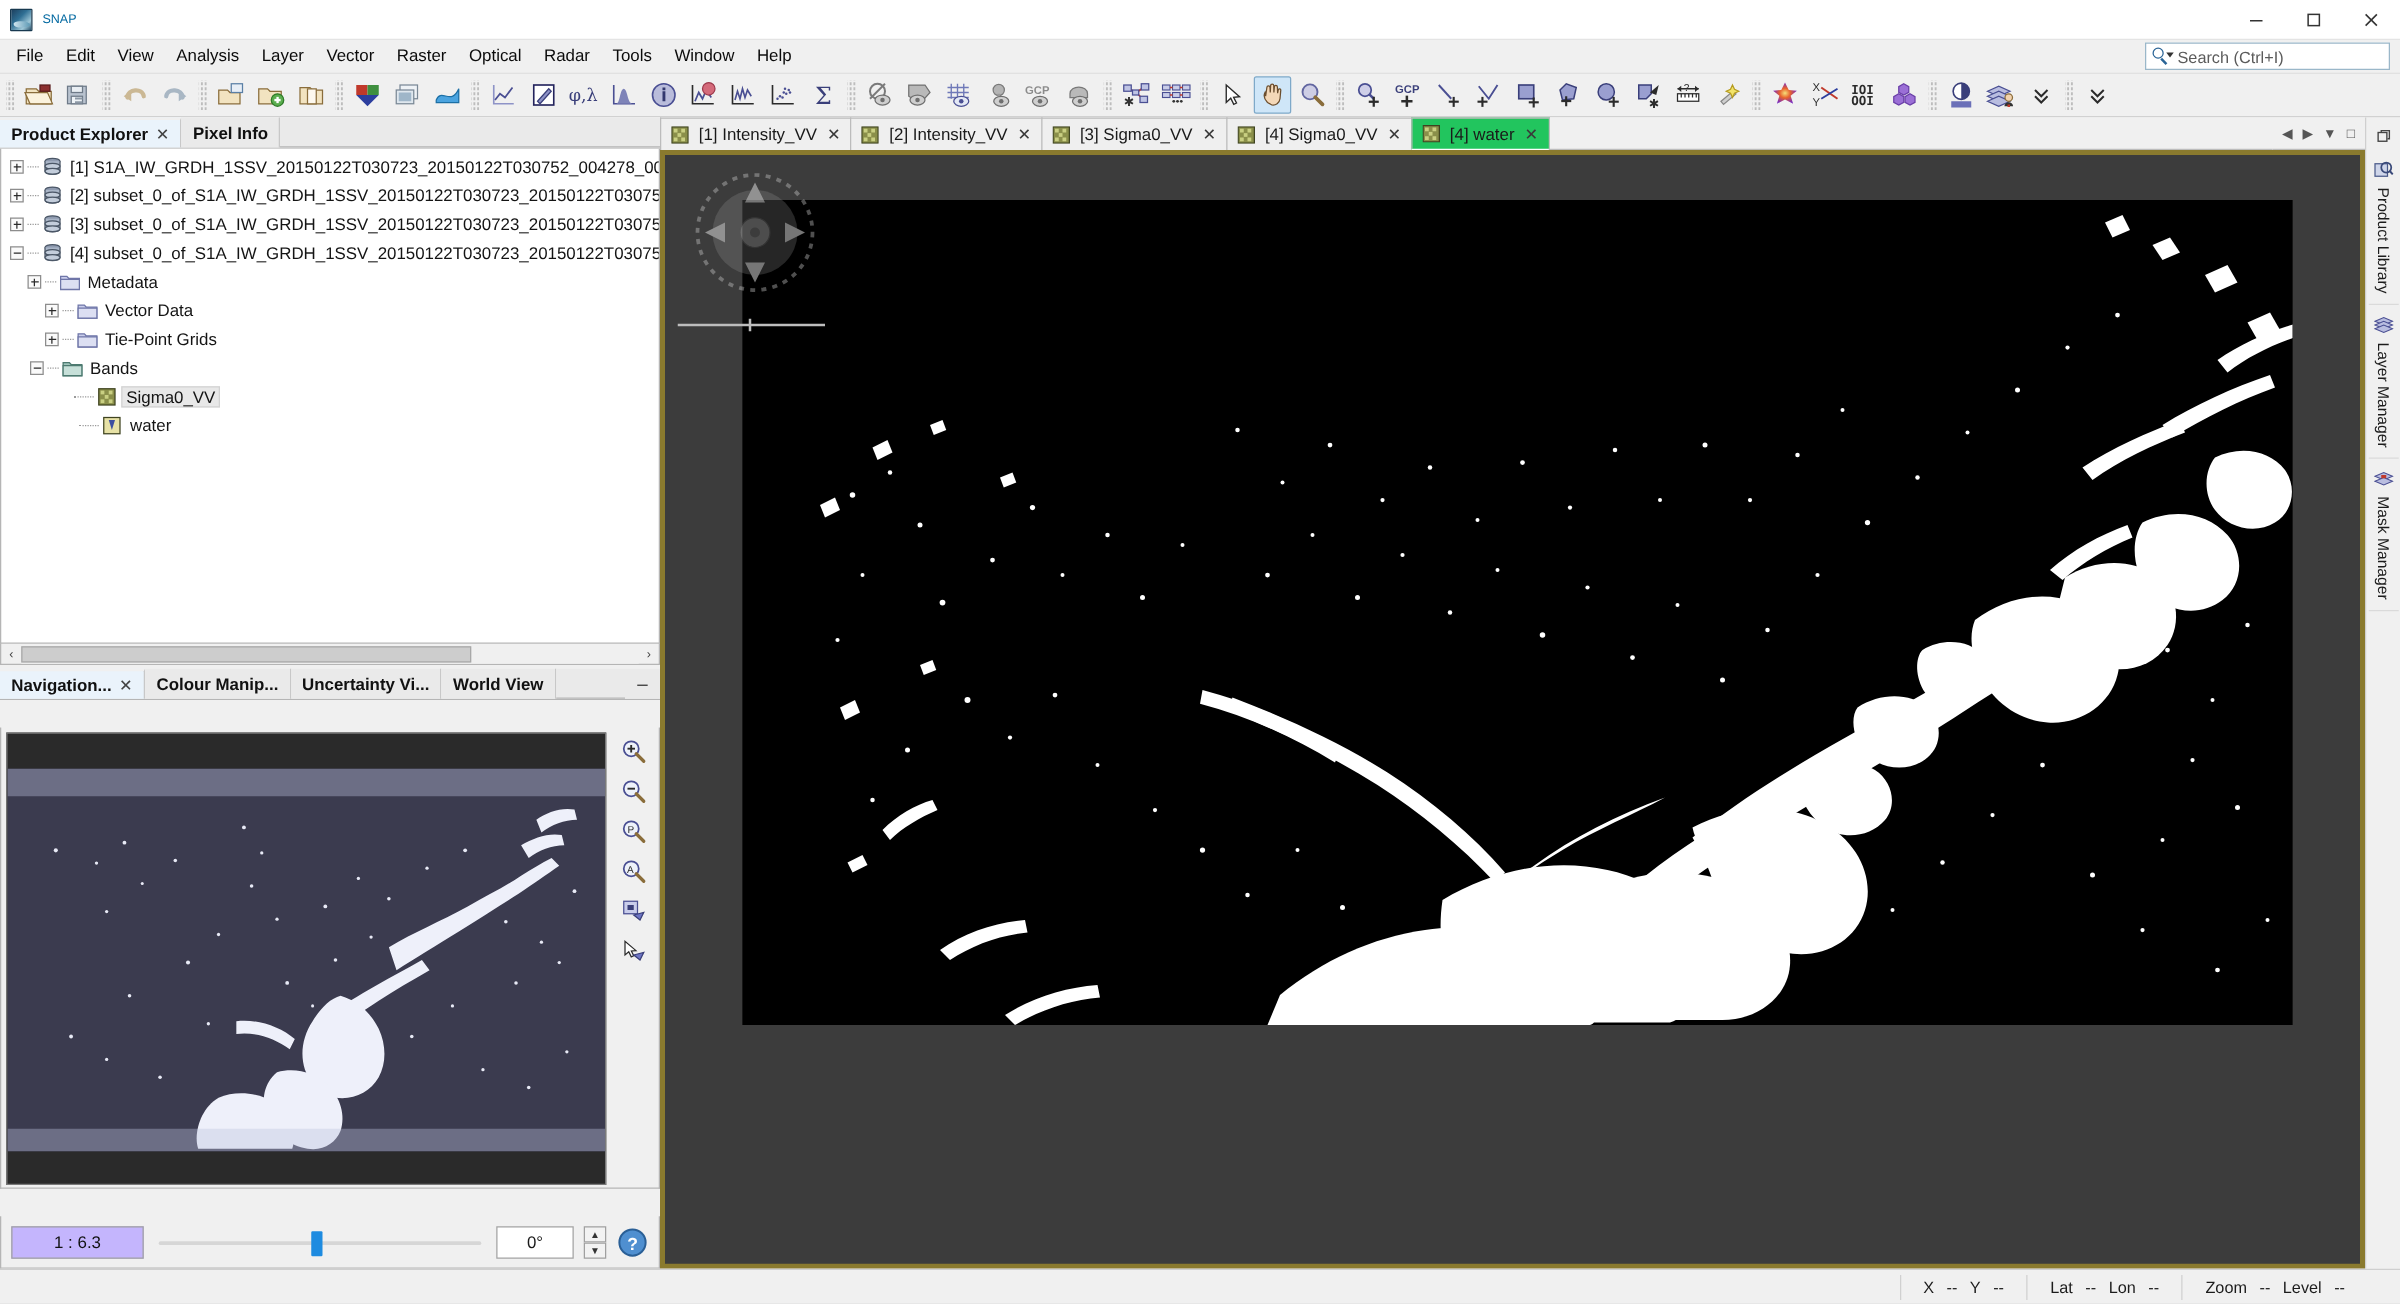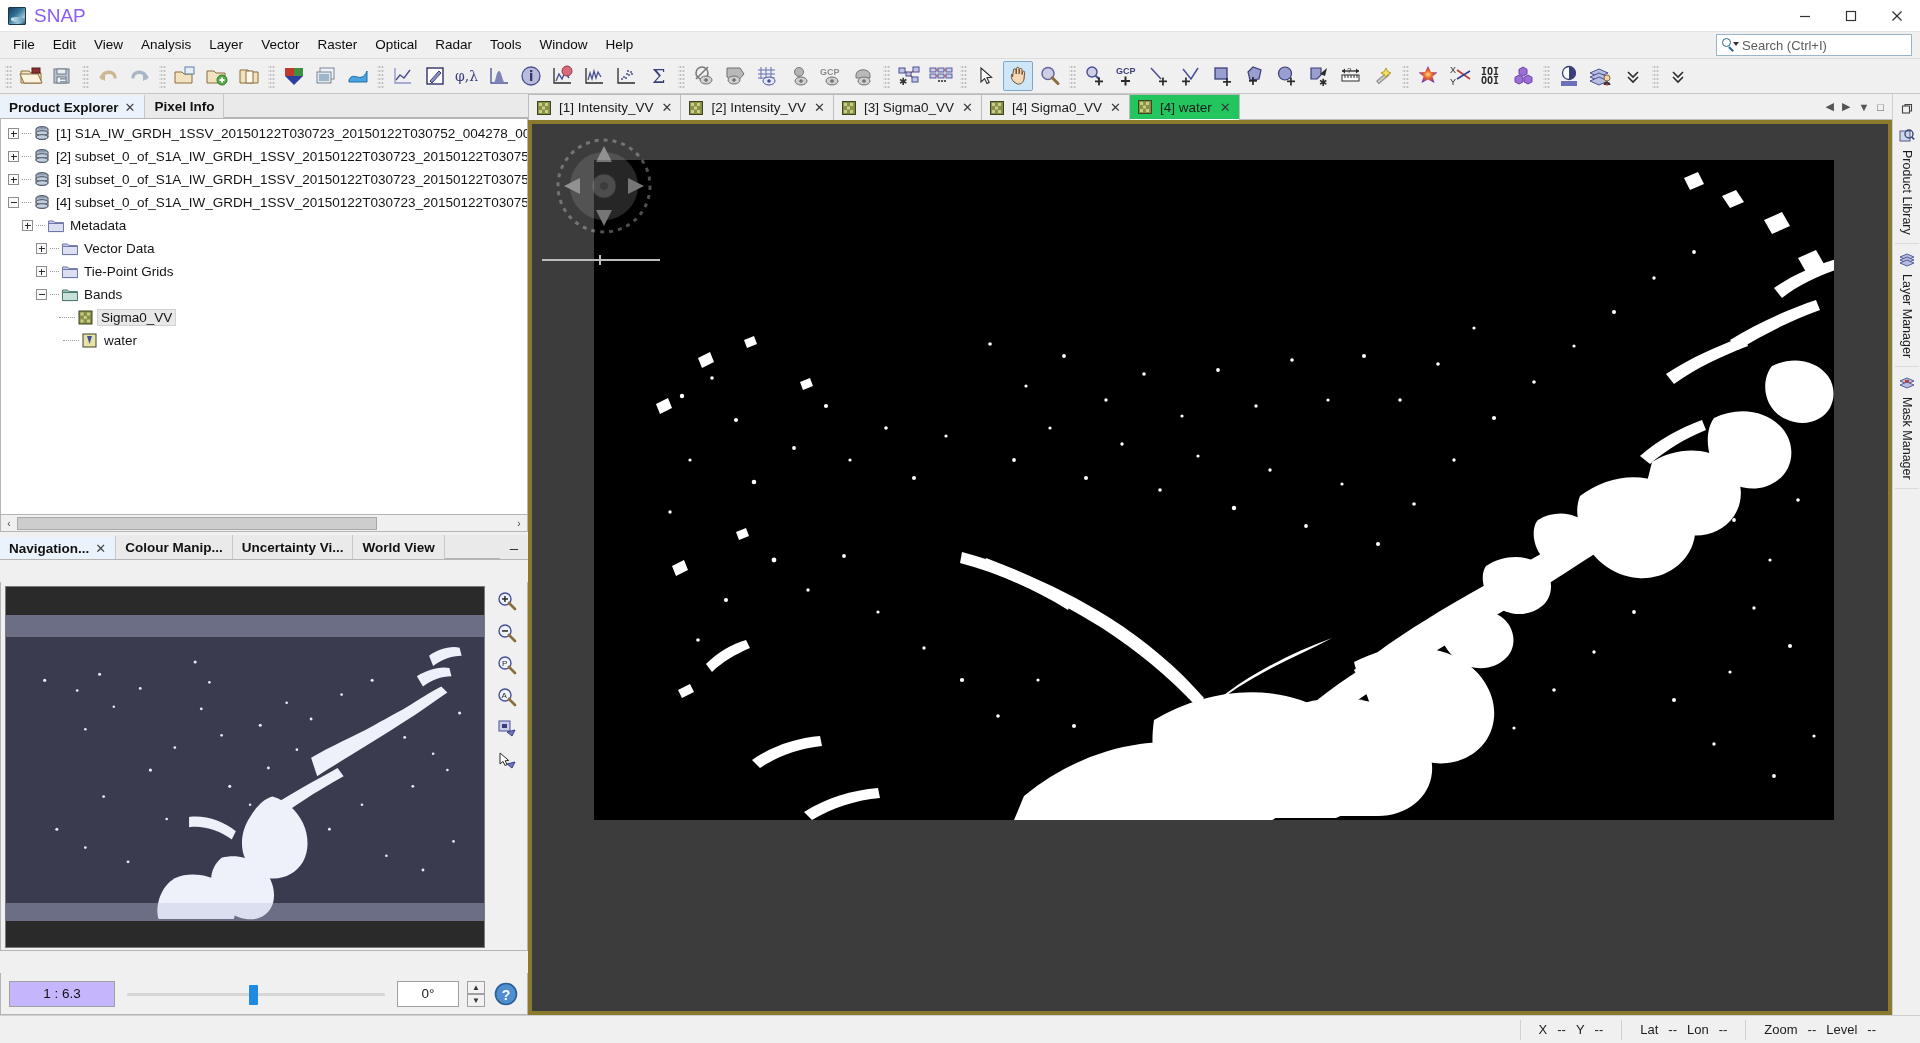--- a/index.html
+++ b/index.html
@@ -24,21 +24,21 @@
   }
   .tb-logo {
     width: 18px; height: 18px; margin-left: 8px; margin-right: 8px;
     background: linear-gradient(135deg, #1c3f5e 0%, #2f6f94 40%, #9fc8d8 75%, #26506b 100%);
     border: 1px solid #17384f; border-radius: 1px; position: relative; flex: none;
   }
   .tb-logo::after {
     content: ""; position: absolute; left: 2px; top: 9px; width: 13px; height: 5px;
     background: linear-gradient(90deg,#cfe5ef,#5e9ab5); border-radius: 40% 60% 50% 50%;
   }
-  .tb-title { font-size: 19px; color: #8b5cf6; }
+  .tb-title { font-size: 10px; color: #0369a1; }
   .tb-spacer { flex: 1 1 auto; }
   .wbtn {
     width: 46px; height: 32px; display: flex; align-items: center; justify-content: center;
     font-size: 15px; color: #333; user-select: none;
   }
   .wbtn svg { display: block; }
 
   
   .menubar {
     height: 26px; min-height: 26px;
@@ -819,21 +819,21 @@
               </span>
             <span class="tdots"></span>
             <span class="ico">
               <svg width="18" height="17" viewBox="0 0 18 17">
                   <path d="M1.5 4 h5 l1.4 1.6 h8.6 v9 H1.5 z" fill="#c9cdeb" stroke="#6f76a8"></path>
                   <path d="M1.5 6.5 h15 v8 H1.5 z" fill="#dcdff2" stroke="#6f76a8"></path>
                 </svg>
             </span>
             <span class="tlabel">Tie-Point Grids</span>
           </div>
-          <div class="trow" style="padding-left:34px;">
+          <div class="trow" style="padding-left:22px;">
             <span class="thandle">
                 <span class="box"></span>
                 <span class="h"></span>
               </span>
             <span class="tdots"></span>
             <span class="ico">
               <svg width="18" height="17" viewBox="0 0 18 17">
                   <path d="M1.5 4 h5 l1.4 1.6 h8.6 v9 H1.5 z" fill="#9fc5bb" stroke="#4d7a70"></path>
                   <path d="M1.5 6.5 h15 v8 H1.5 z" fill="#c7e0d9" stroke="#4d7a70"></path>
                 </svg>

